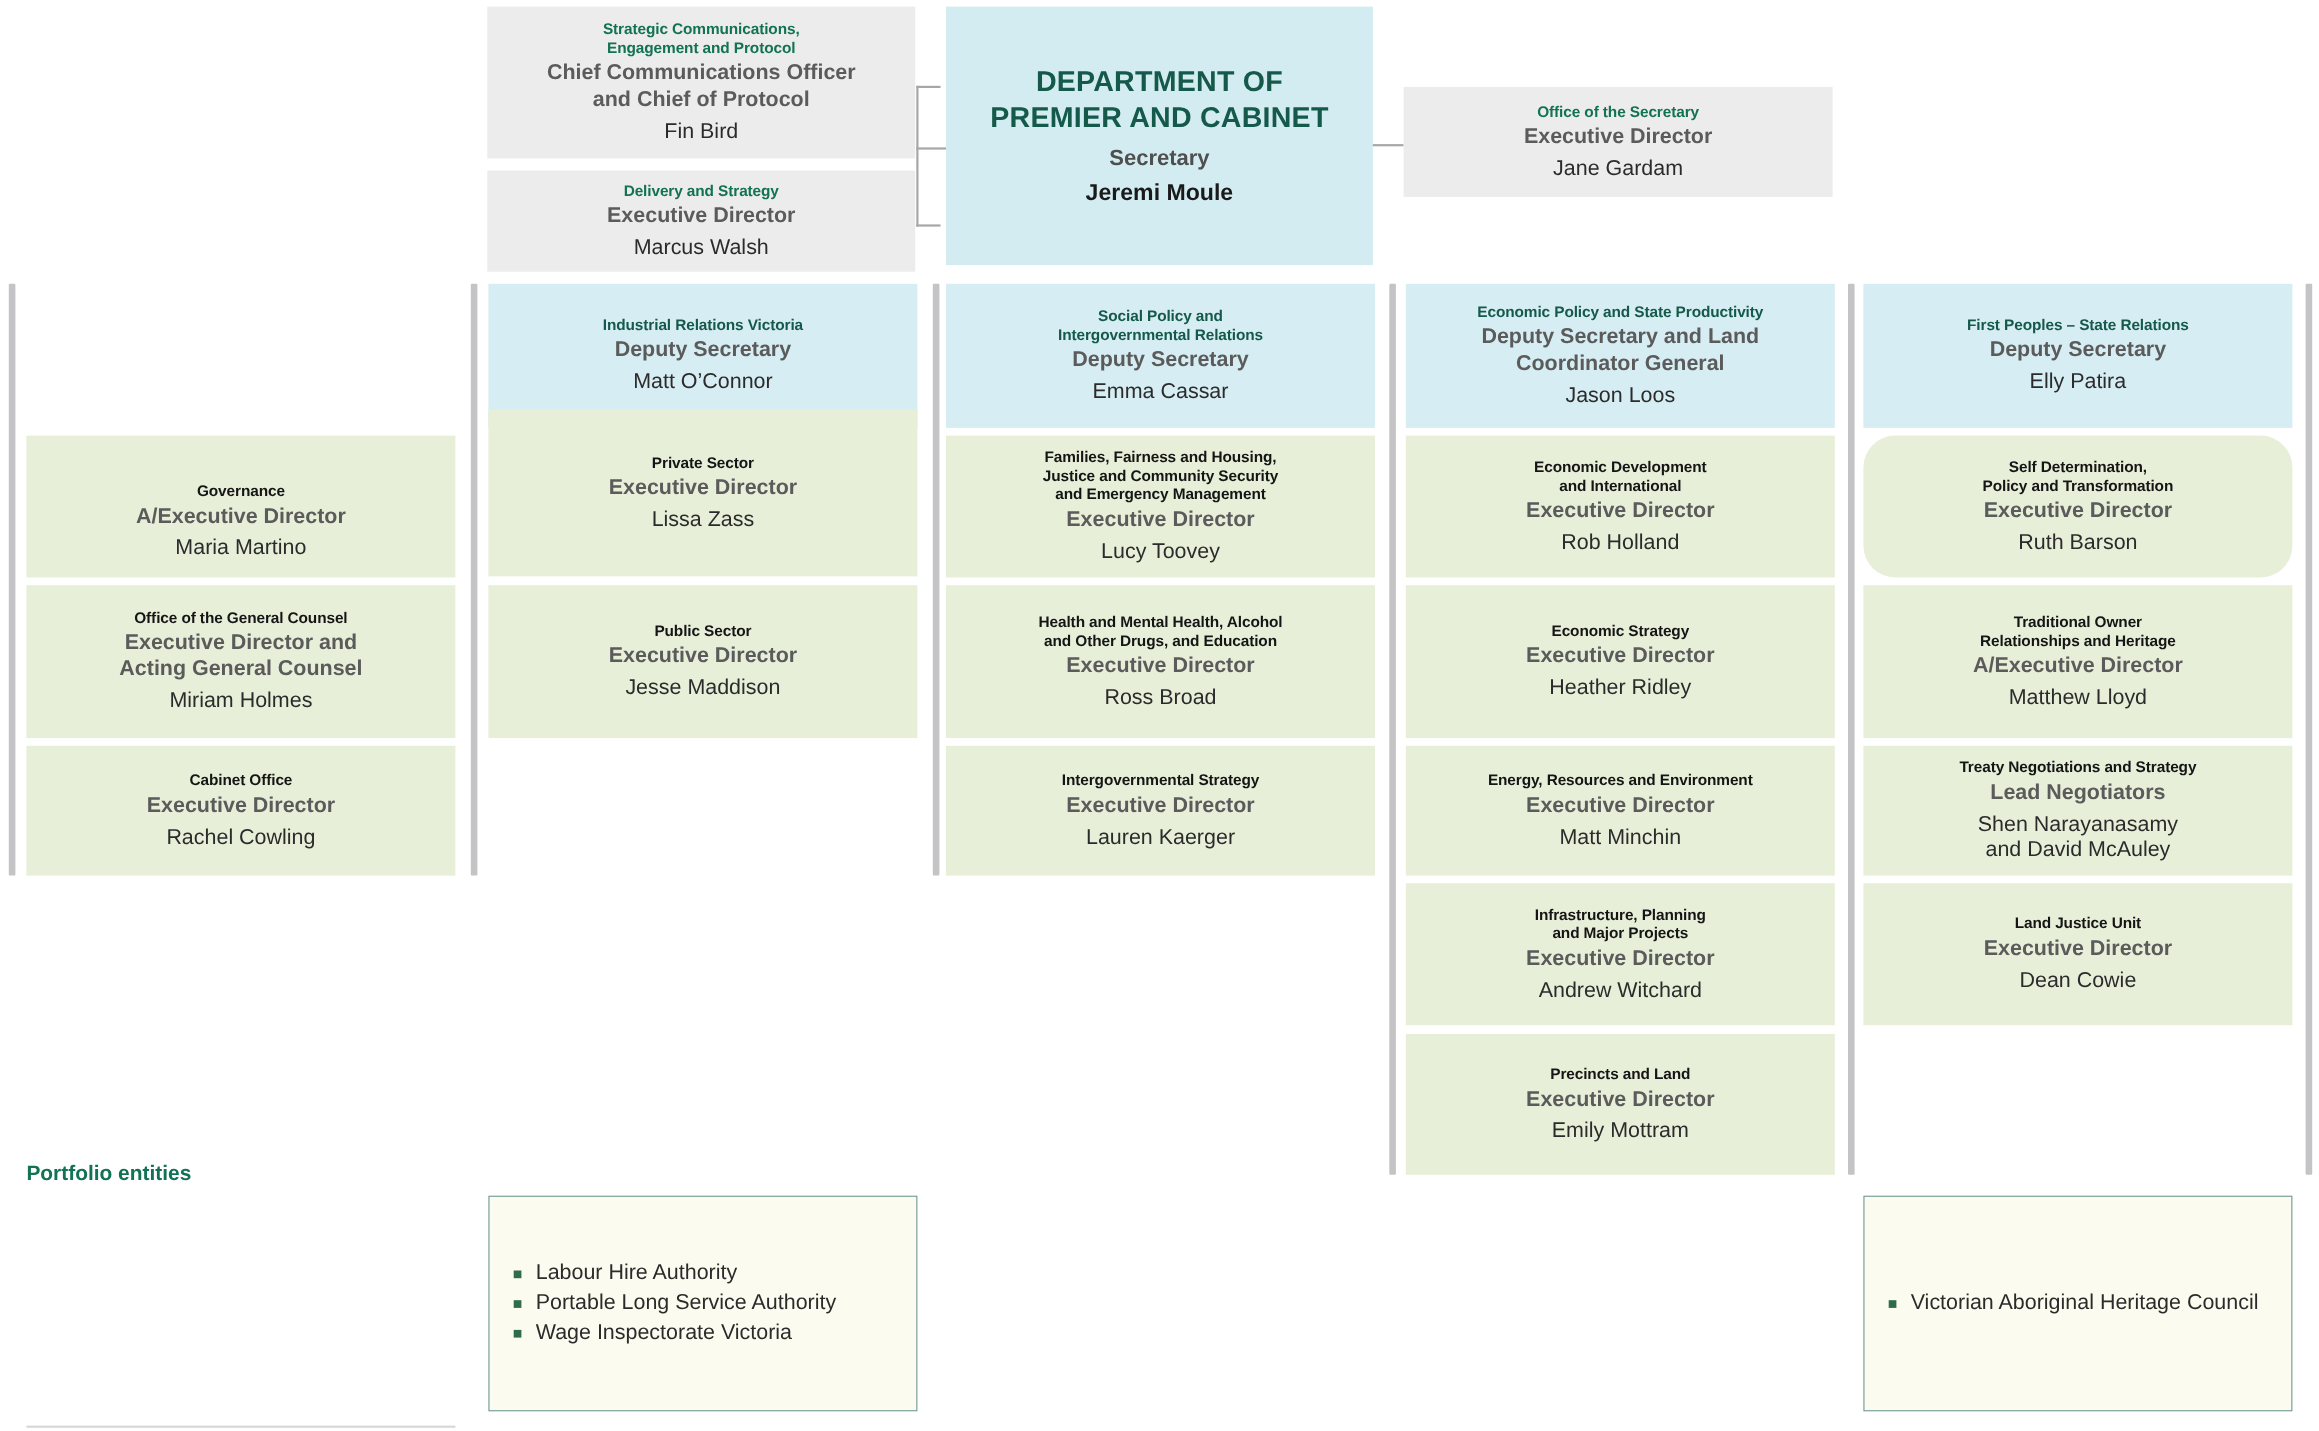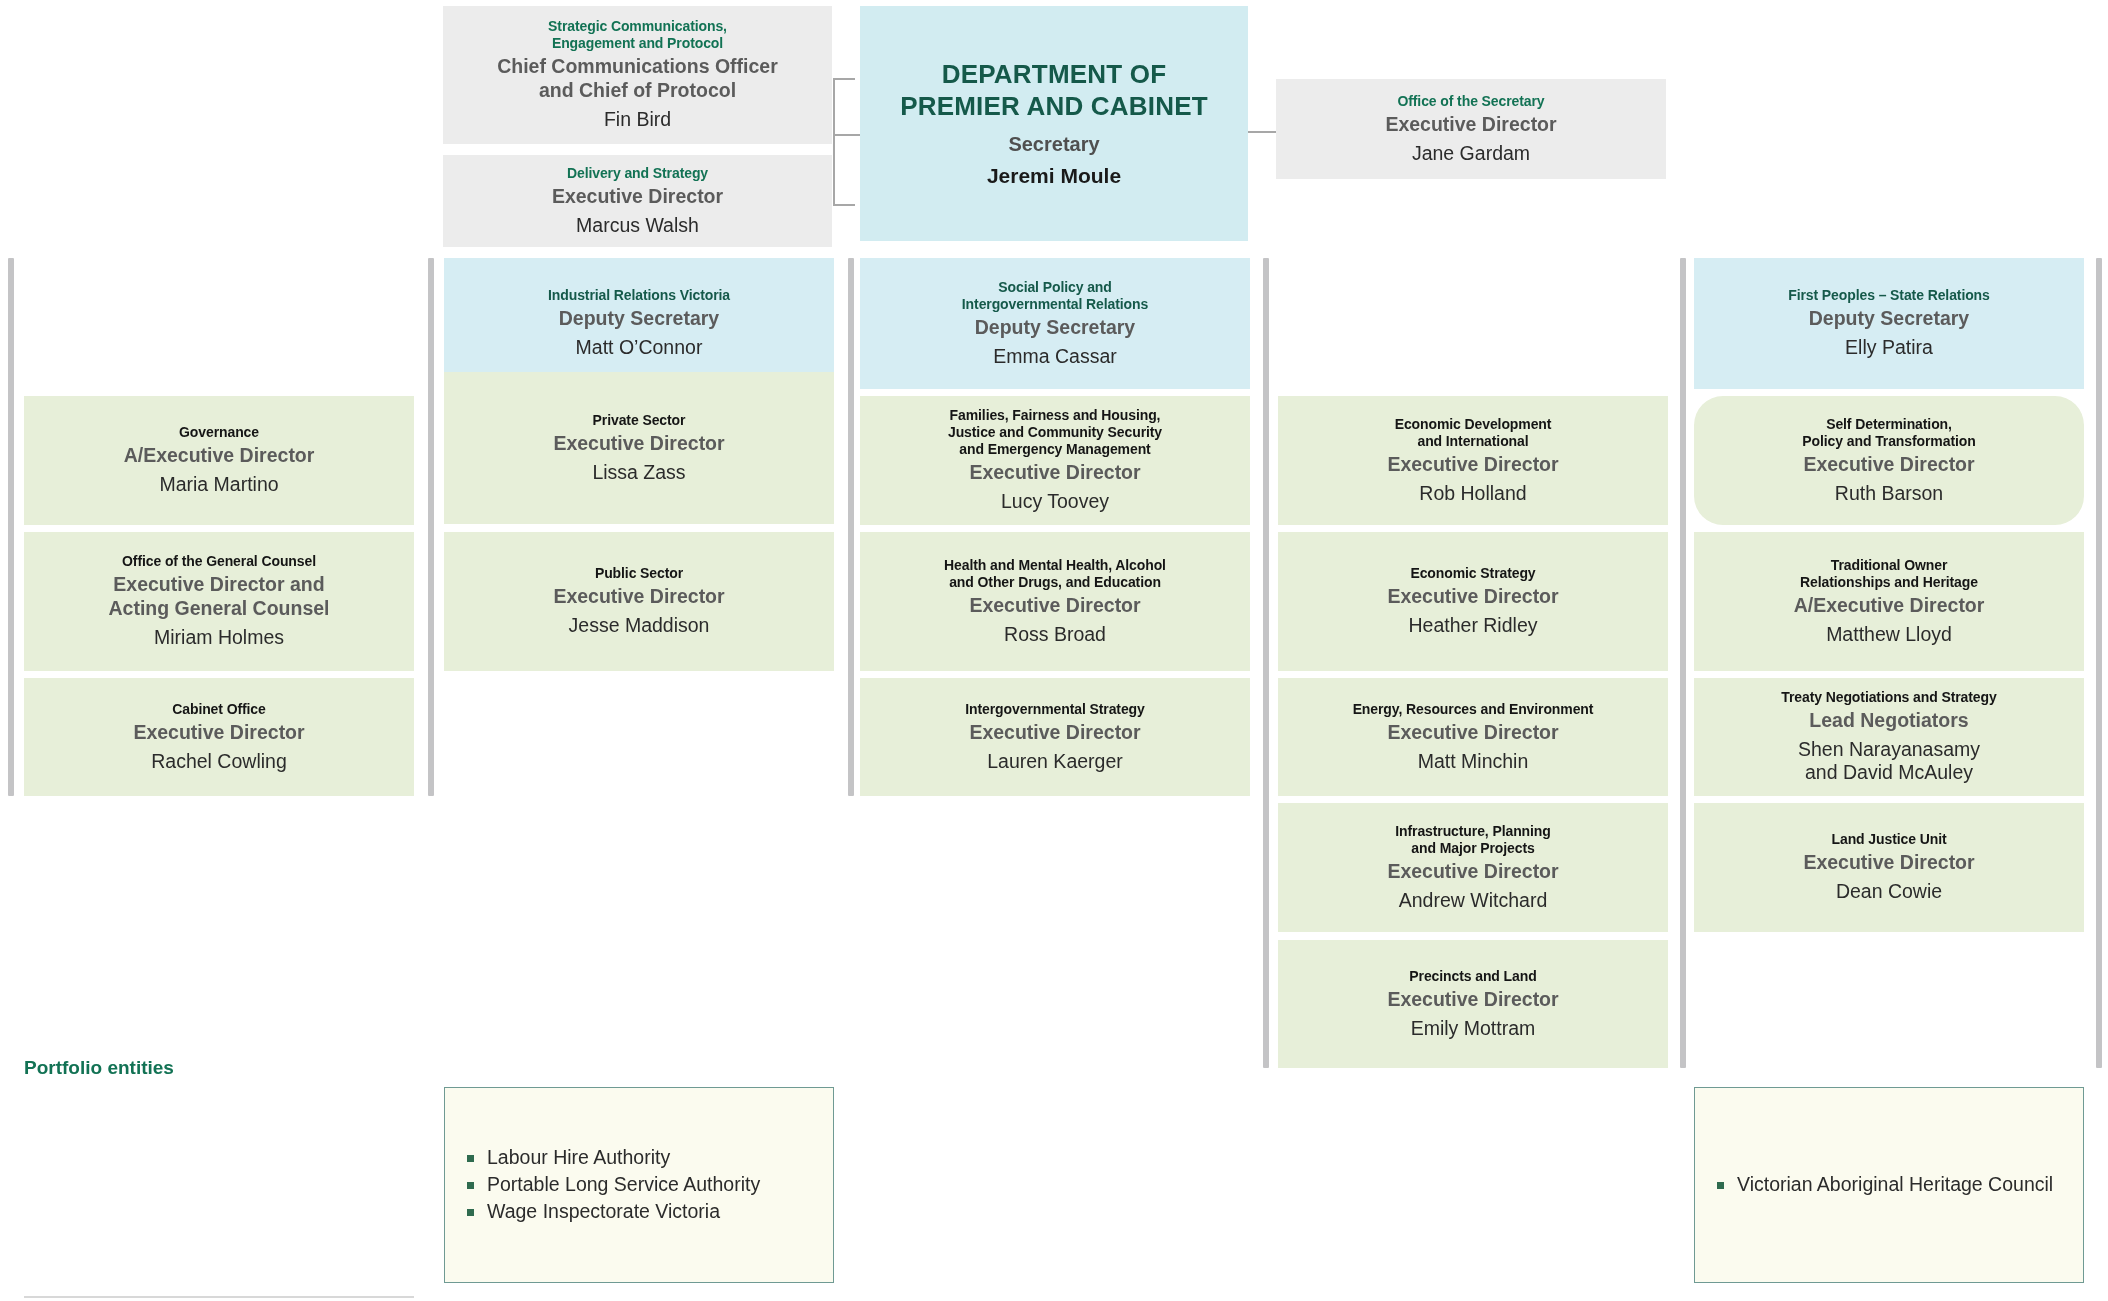--- a/index.html
+++ b/index.html
@@ -173,21 +173,21 @@
   </div>
 
   <div class="rail" style="left:8px;  top:258px; height:538px;"></div>
   <div class="rail" style="left:428px; top:258px; height:538px;"></div>
   <div class="rail" style="left:848px; top:258px; height:538px;"></div>
   <div class="rail" style="left:1263px;top:258px; height:810px;"></div>
   <div class="rail" style="left:1680px;top:258px; height:810px;"></div>
   <div class="rail" style="left:2096px;top:258px; height:810px;"></div>
 
 
-  <div class="box branch" style="left:24px; top:396px; width:390px; height:129px;">
+  <div class="box branch" style="left:24px; top:396px; width:390px; height:129px;justify-content:flex-end;">
     <div class="b-title">Governance</div>
     <div class="b-role">A/Executive Director</div>
     <div class="b-name">Maria Martino</div>
   </div>
 
   <div class="box branch" style="left:24px; top:532px; width:390px; height:139px;">
     <div class="b-title">Office of the General Counsel</div>
     <div class="b-role">Executive Director and</div>
     <div class="b-role" style="margin-top:0">Acting General Counsel</div>
     <div class="b-name">Miriam Holmes</div>
@@ -238,20 +238,26 @@
     <div class="b-role">Executive Director</div>
     <div class="b-name">Ross Broad</div>
   </div>
 
   <div class="box branch" style="left:860px; top:678px; width:390px; height:118px;">
     <div class="b-title">Intergovernmental Strategy</div>
     <div class="b-role">Executive Director</div>
     <div class="b-name">Lauren Kaerger</div>
   </div>
 
+  <div class="box div-head" style="left:1278px; top:258px; width:390px; height:131px;">
+    <div class="b-title">Economic Policy and State Productivity</div>
+    <div class="b-role">Deputy Secretary and Land</div>
+    <div class="b-role" style="margin-top:0">Coordinator General</div>
+    <div class="b-name">Jason Loos</div>
+  </div>
 
   <div class="box branch" style="left:1278px; top:396px; width:390px; height:129px;">
     <div class="b-title">Economic Development</div>
     <div class="b-title">and International</div>
     <div class="b-role">Executive Director</div>
     <div class="b-name">Rob Holland</div>
   </div>
 
   <div class="box branch" style="left:1278px; top:532px; width:390px; height:139px;">
     <div class="b-title">Economic Strategy</div>

